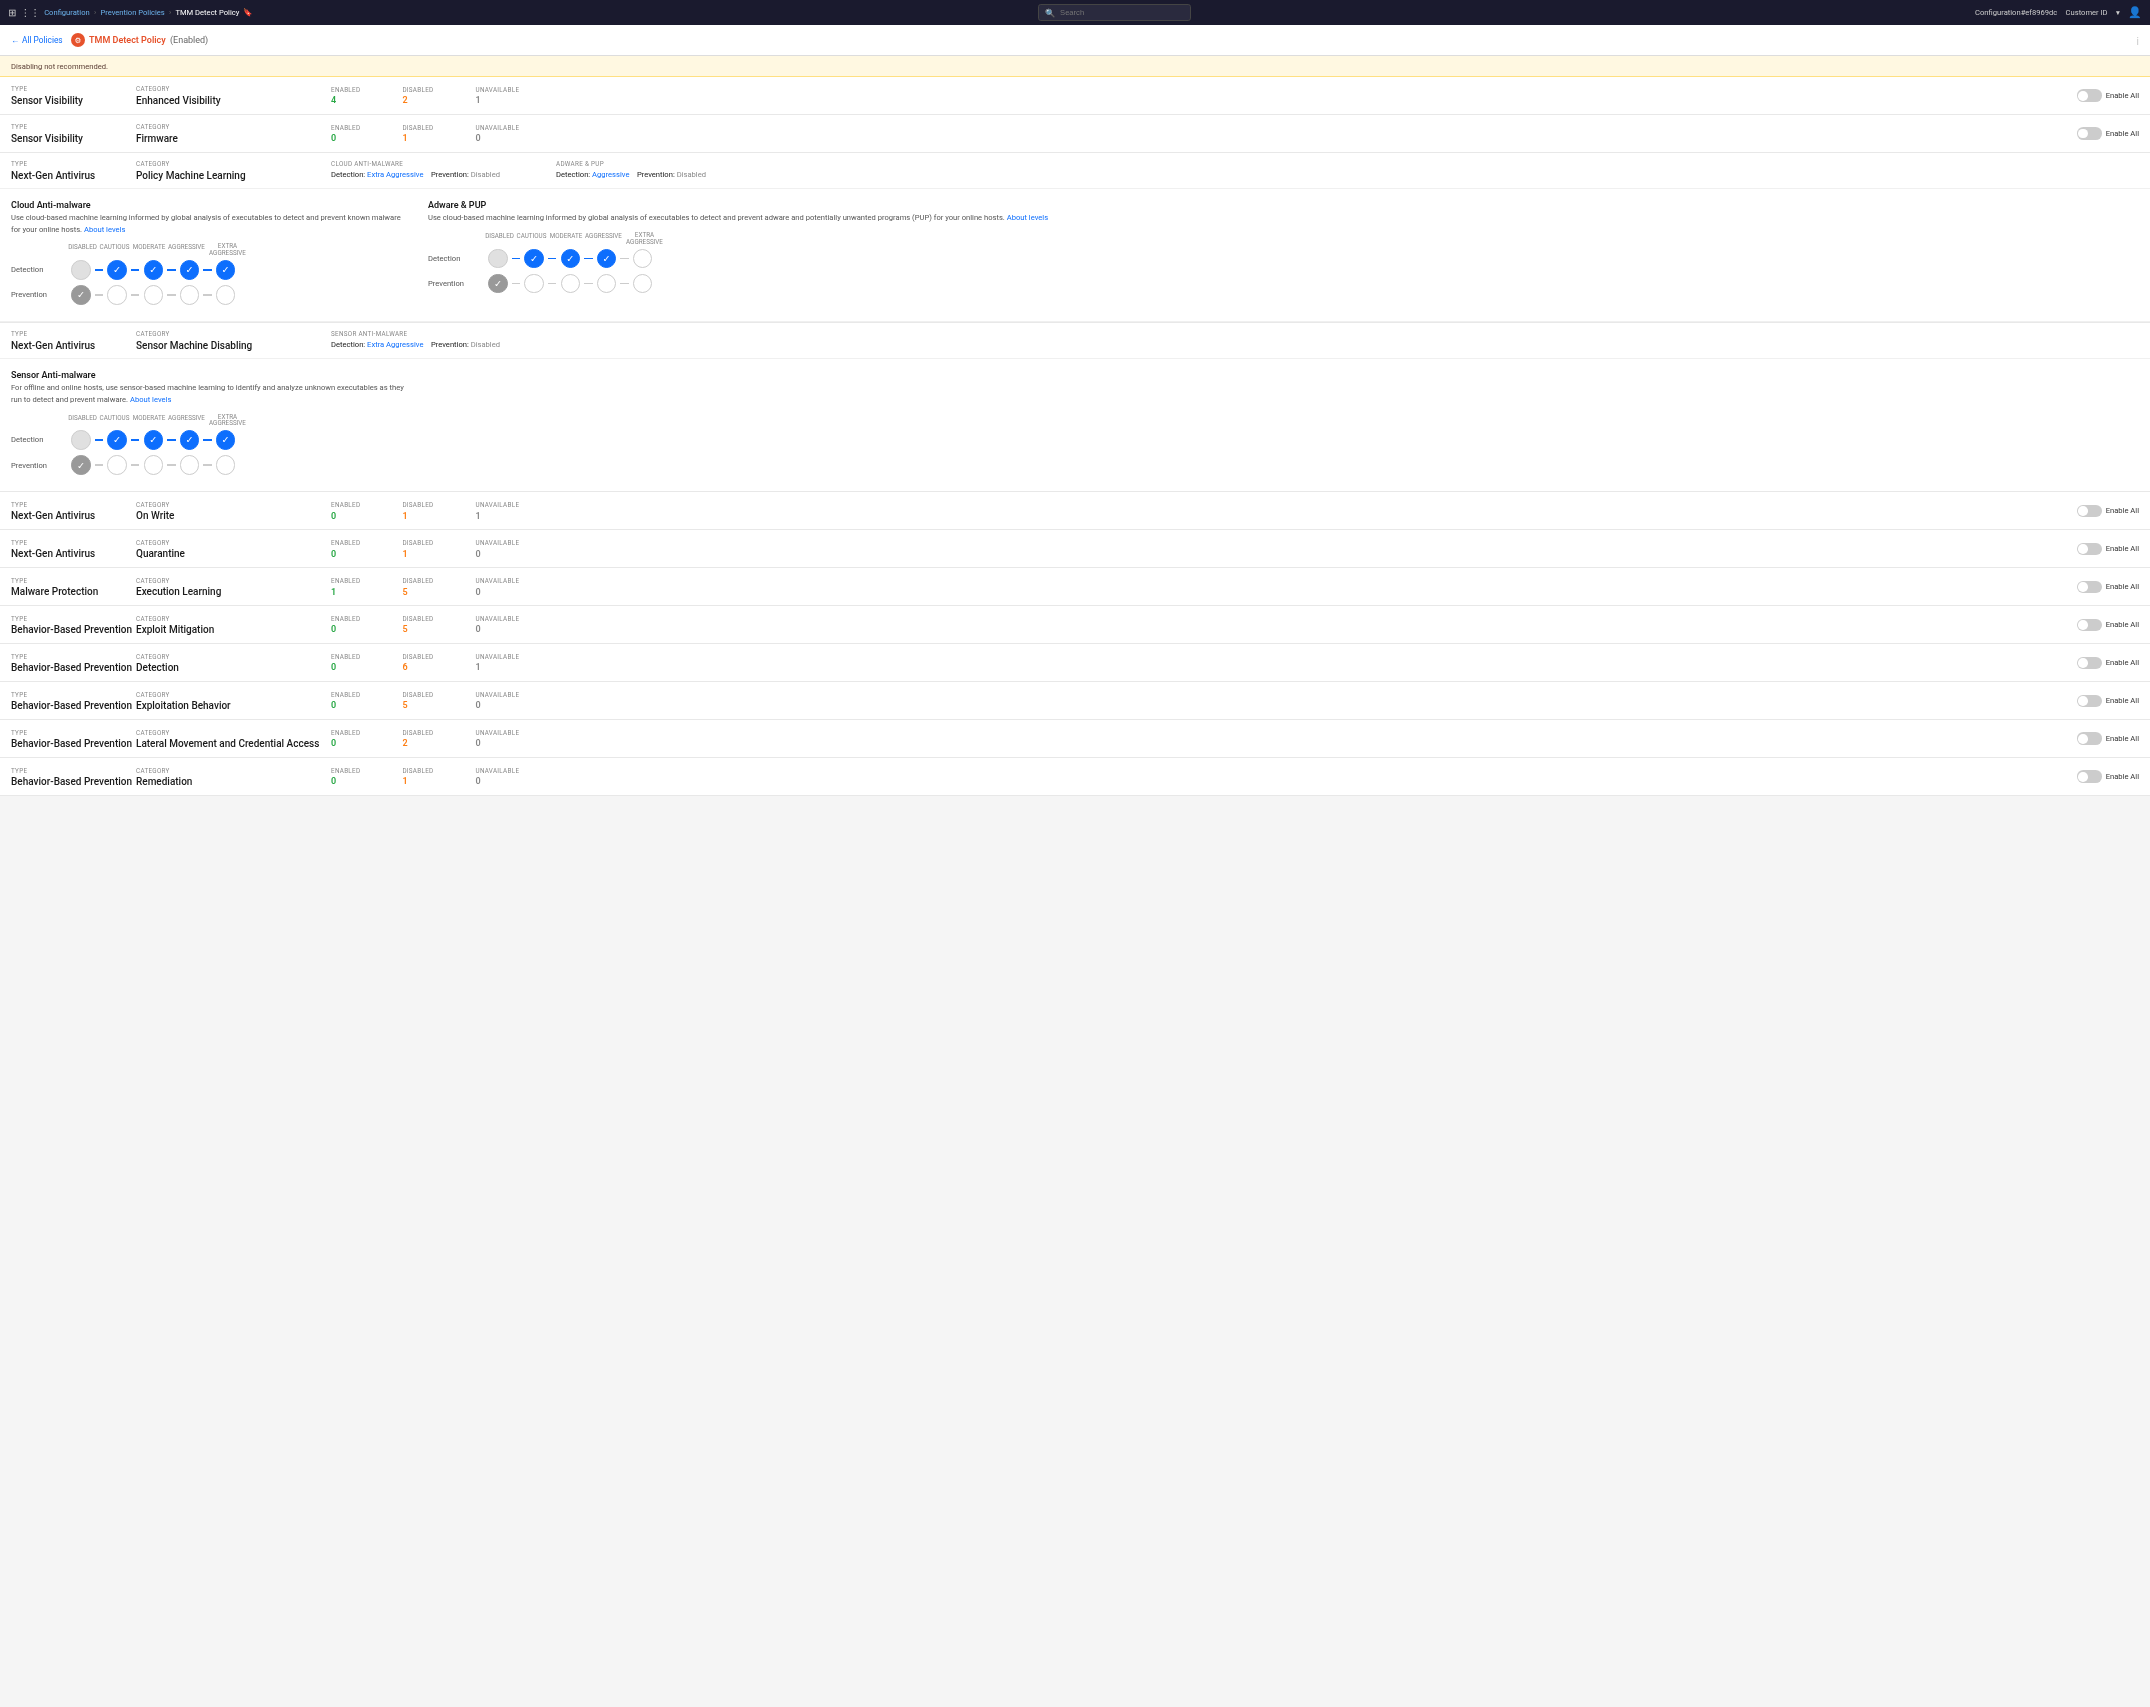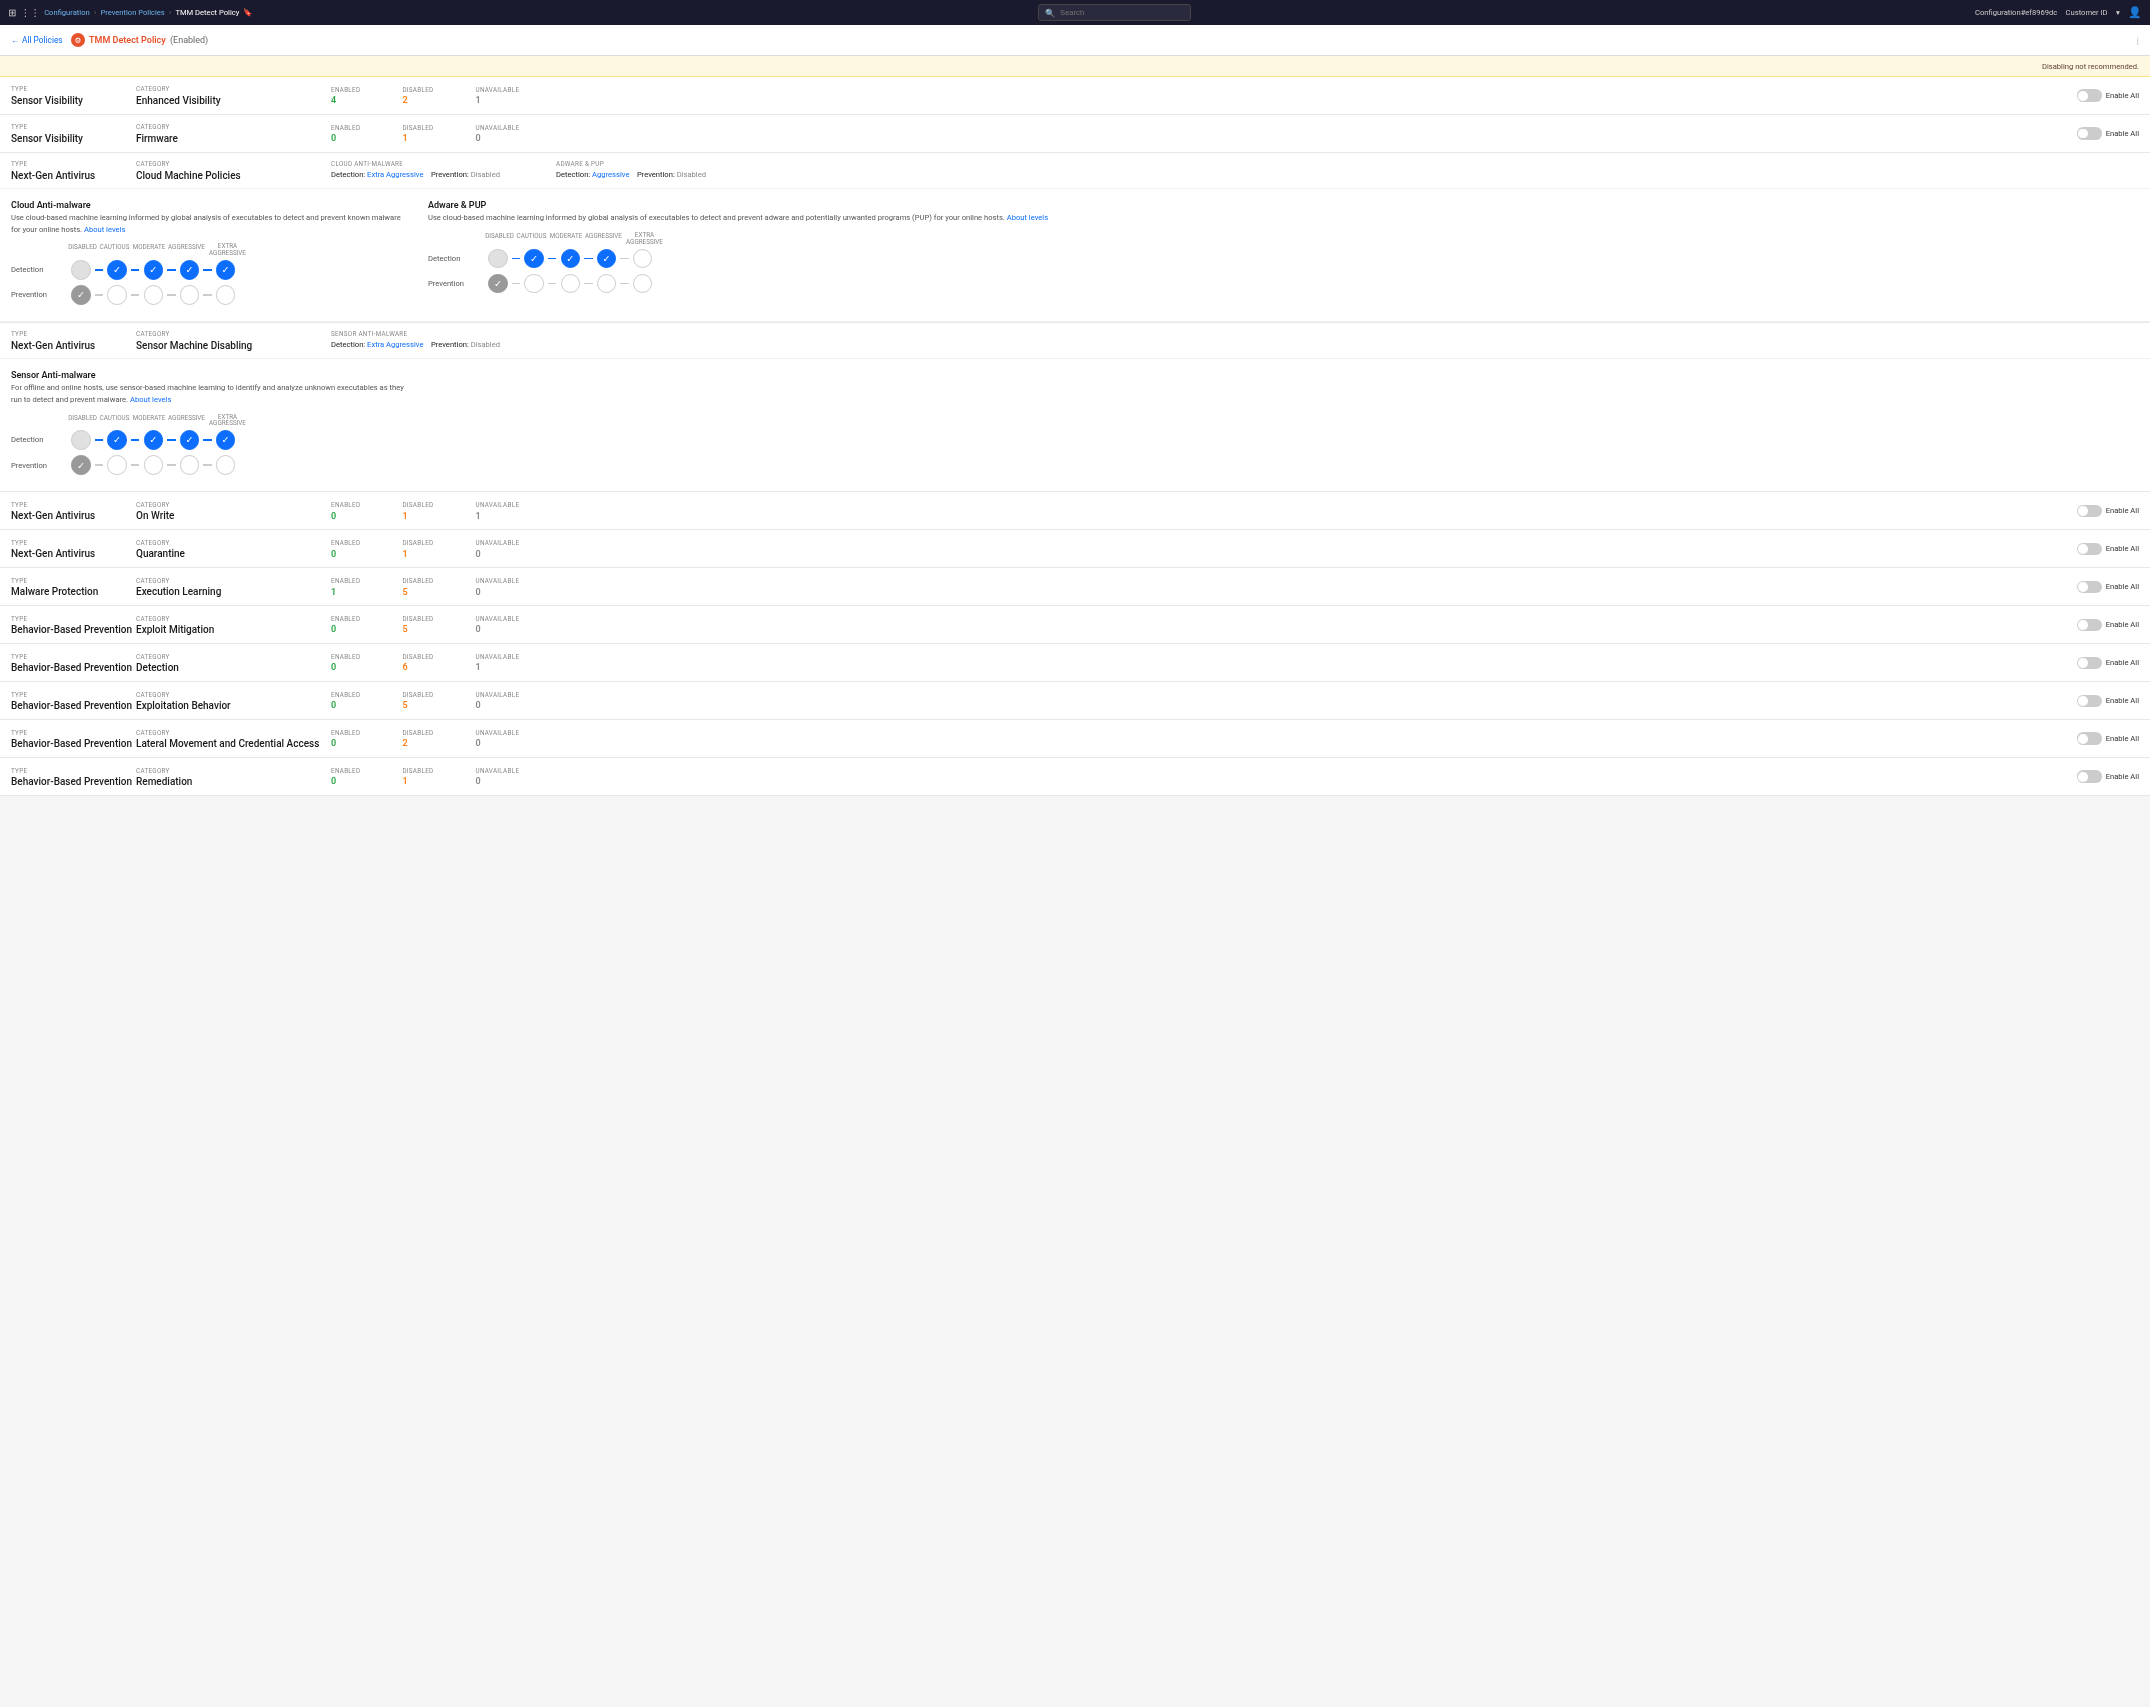--- a/index.html
+++ b/index.html
@@ -32,21 +32,21 @@
     .policy-name { color: #e6522c; font-weight: 600; font-size: 9px; }
     .policy-status { color: #666; font-size: 9px; }
     .sub-nav-right { margin-left: auto; }
 
     
     .main { background: #fff; }
 
     
     .warning-bar {
       background: #fff8e1; border-bottom: 0.7px solid #ffe082;
-      padding: 5.6px 11px; font-size: 7.6px; color: #5d4037; text-align: right;
+      padding: 5.6px 11px; font-size: 7.6px; color: #5d4037; text-align: left;
     }
 
     
     .policy-row {
       display: flex; align-items: center; border-bottom: 0.7px solid #e8e8e8;
       padding: 8.3px 11px; gap: 0;
     }
 
     .col-type { width: 125px; flex-shrink: 0; }
     .col-category { width: 195px; flex-shrink: 0; }
@@ -225,21 +225,21 @@
 
     <div class="ml-header">
       <div class="ml-header-left">
         <div style="display:flex; gap:0;">
           <div class="ml-col-type">
             <div class="label-small">TYPE</div>
             <div class="value-main">Next-Gen Antivirus</div>
           </div>
           <div class="ml-col-cat">
             <div class="label-small">CATEGORY</div>
-            <div class="value-main">Cloud Machine Policies</div>
+            <div class="value-main">Policy Machine Learning</div>
           </div>
         </div>
       </div>
       <div class="ml-header-right">
         <div style="display:flex; gap:56px;">
           <div>
             <div class="label-small">CLOUD ANTI-MALWARE</div>
             <div style="font-size:7.6px;">
               <span>Detection:</span>
               <a style="color:#0d6efd; text-decoration:none;">Extra Aggressive</a>

